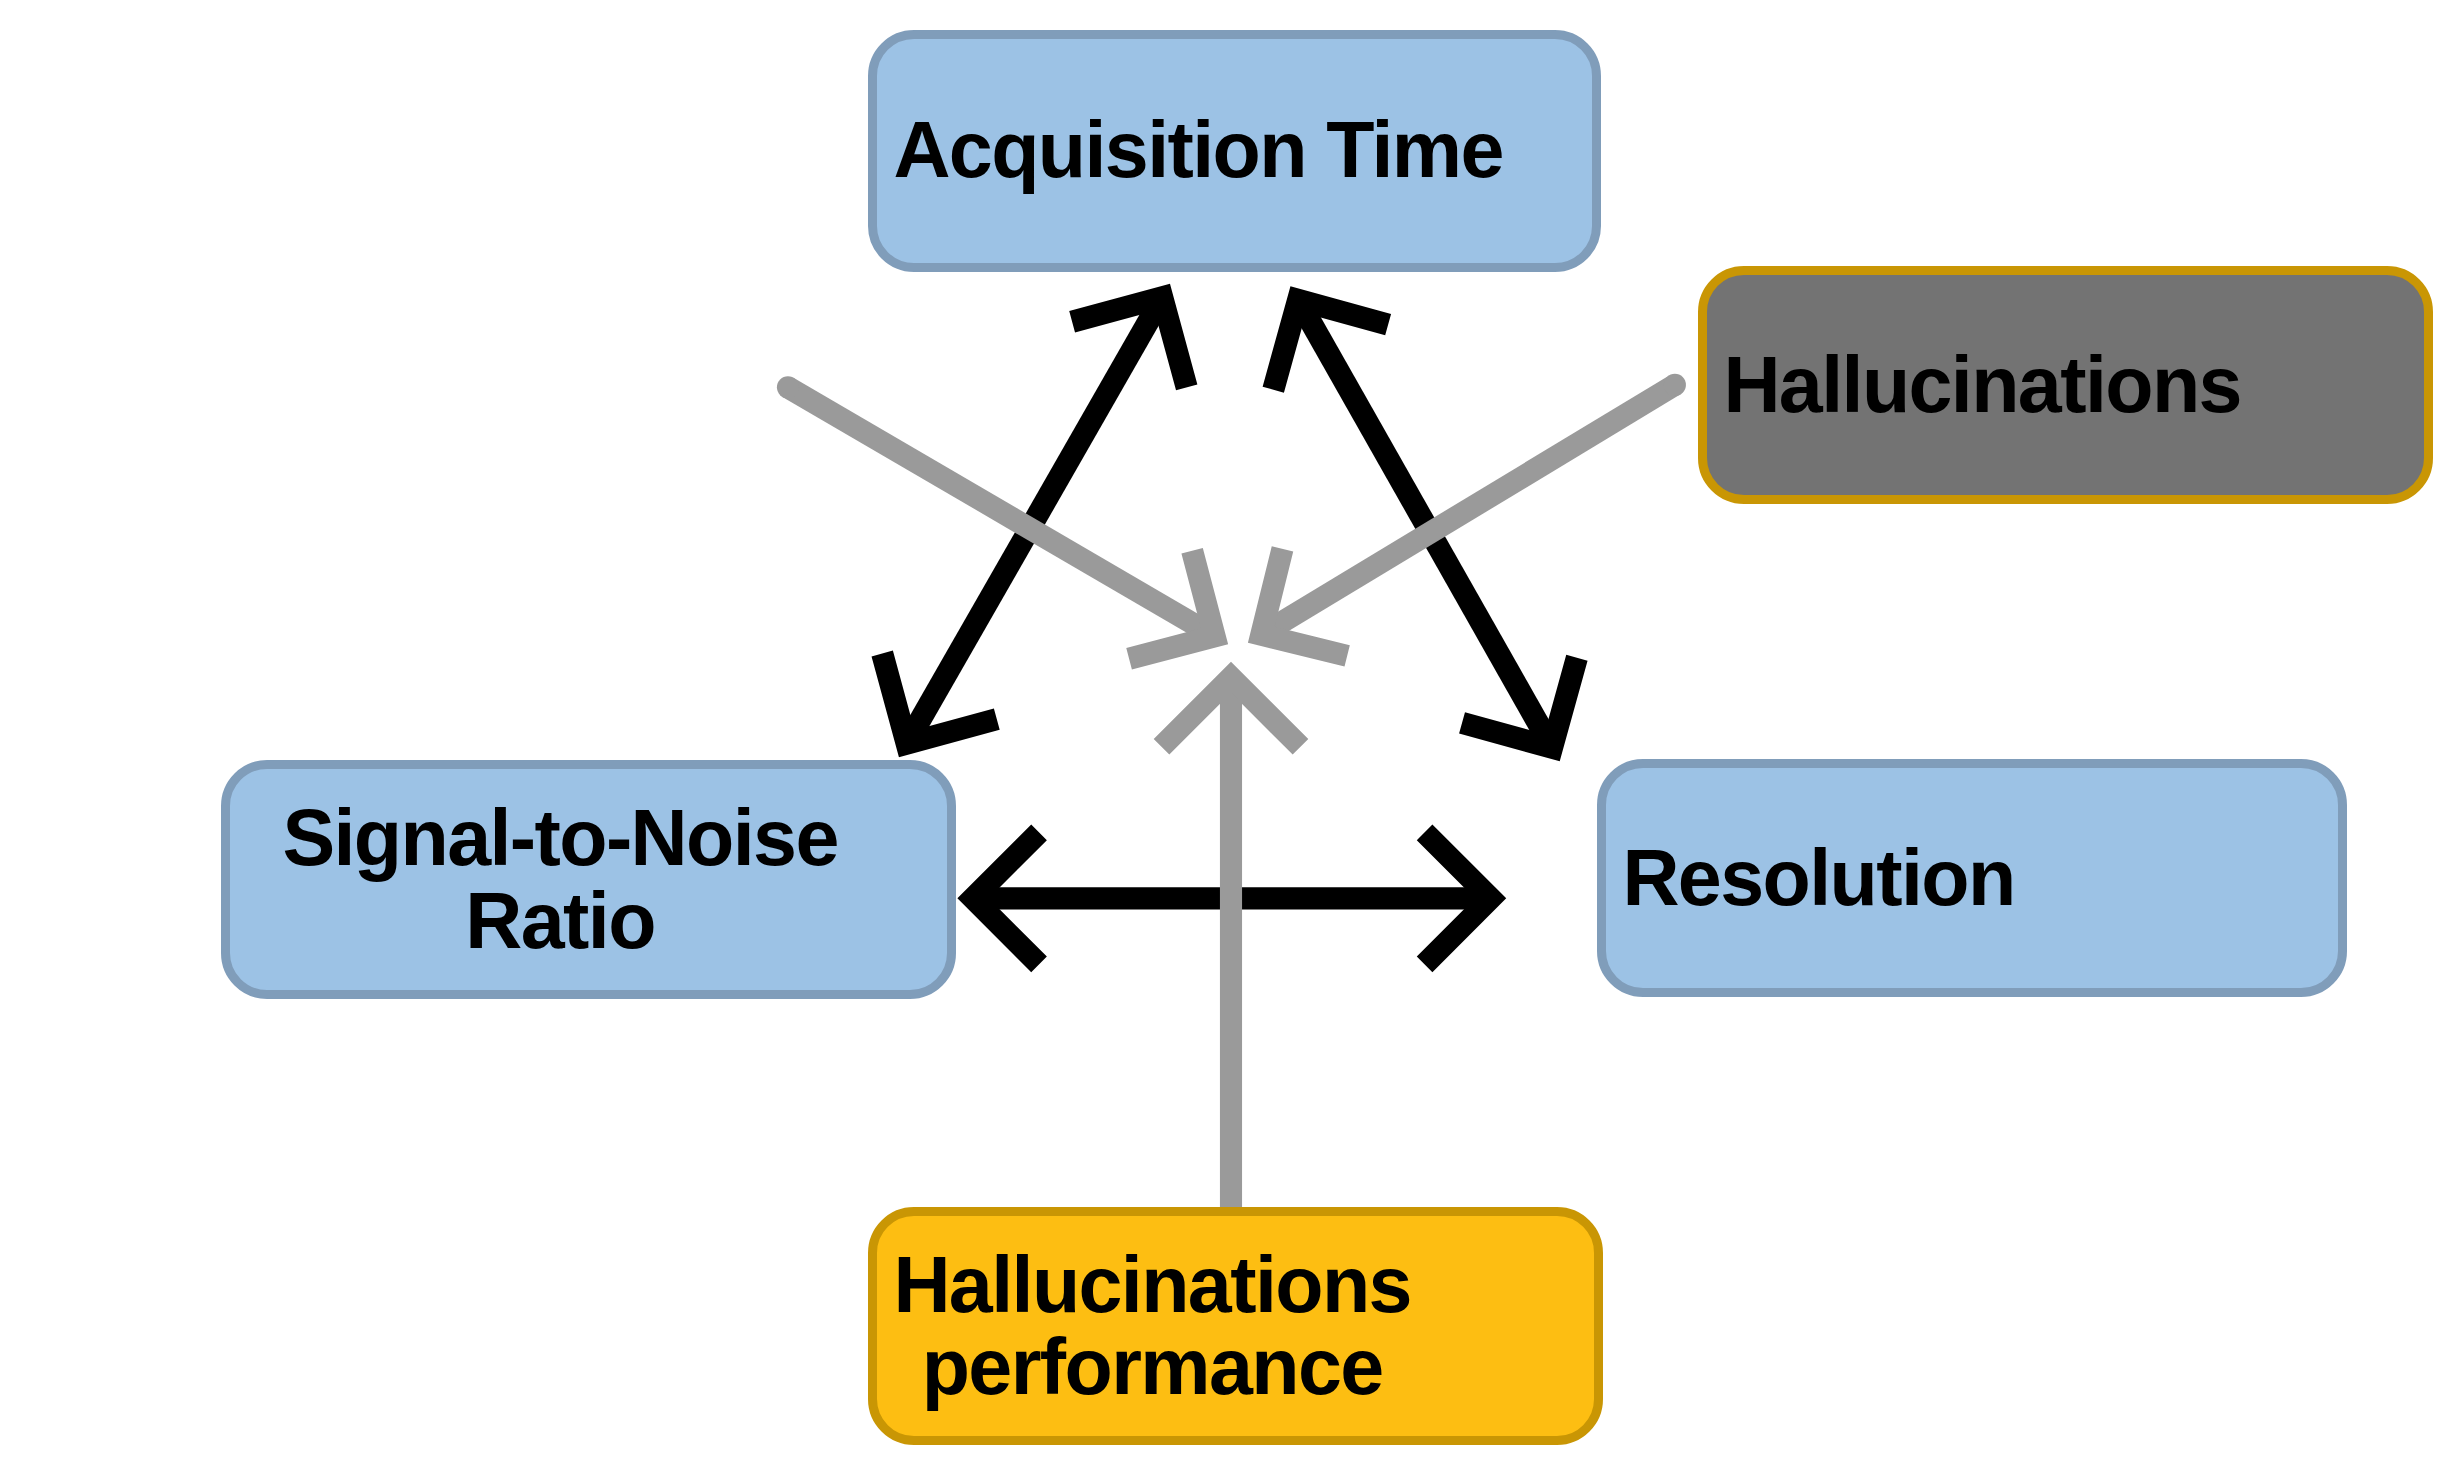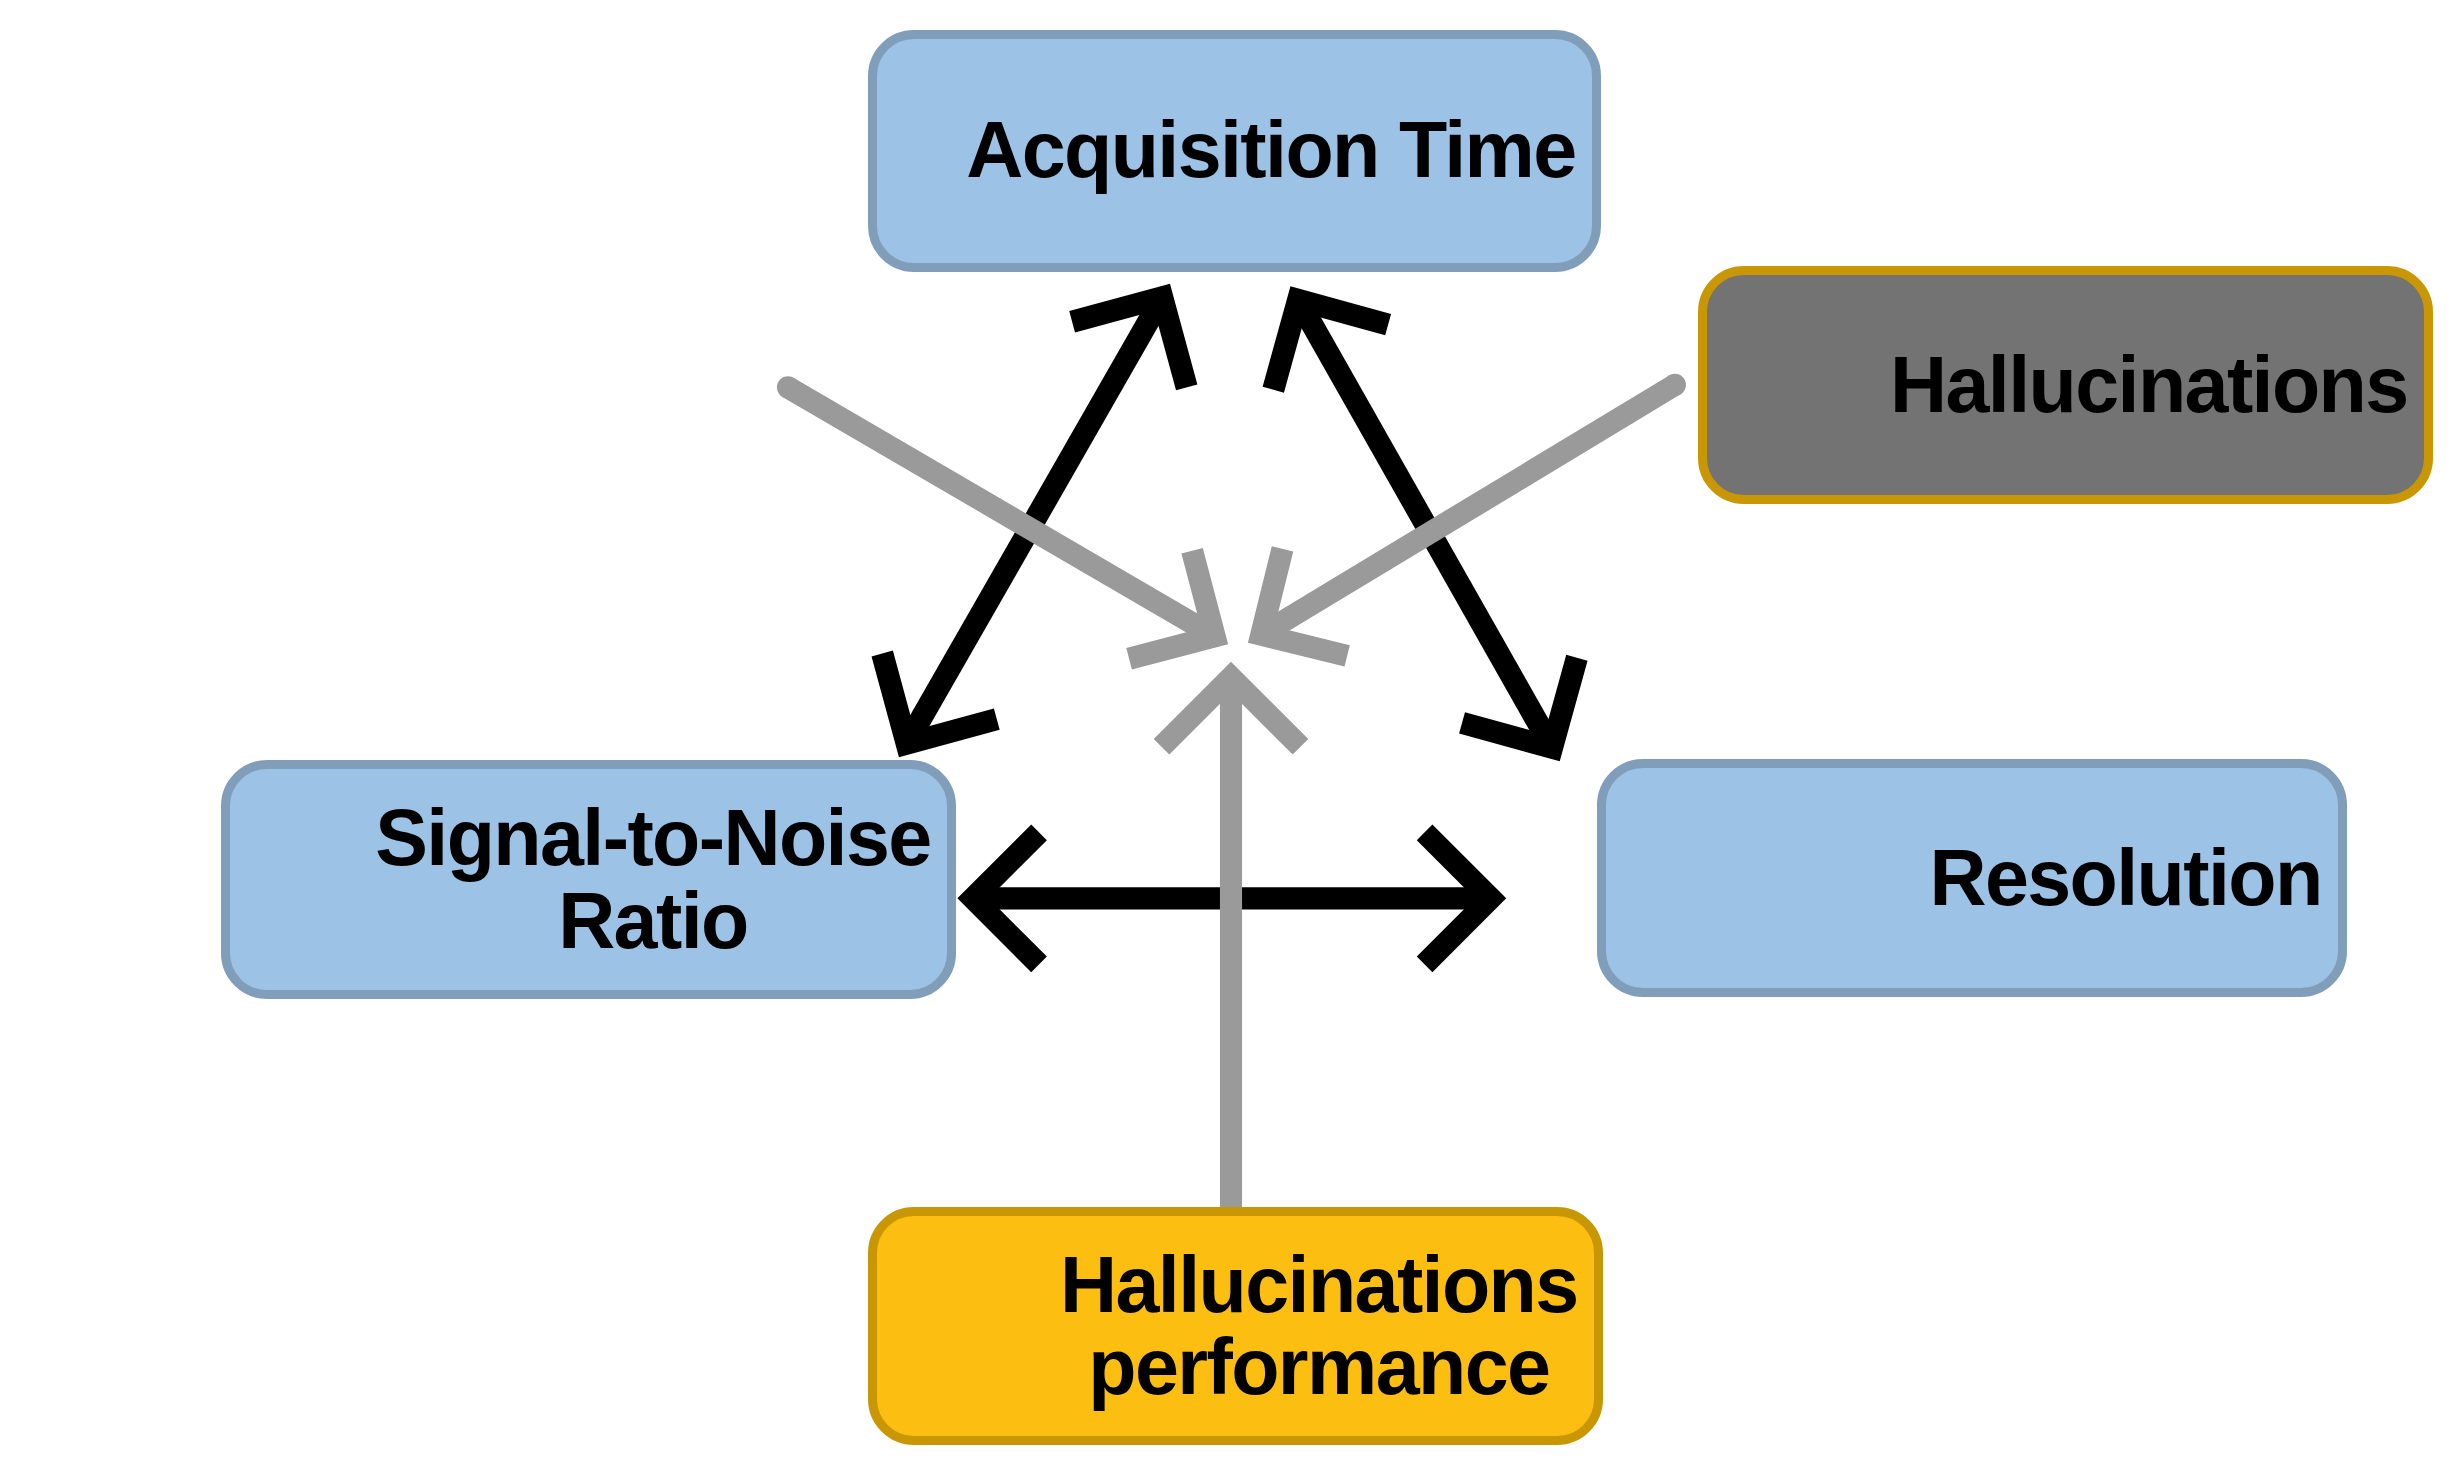--- a/index.html
+++ b/index.html
@@ -21,21 +21,21 @@
     width: 100%; height: 100%;
   }
   .node {
     position: absolute;
     box-sizing: border-box;
     border-style: solid;
     border-width: 9px;
     border-radius: 46px;
     display: flex;
     align-items: center;
-    justify-content: flex-end;
+    justify-content: flex-start;
     text-align: center;
   }
   .node .label {
     font-weight: bold;
     font-size: 79px;
     line-height: 1.04;
     letter-spacing: -1.6px;
     color: #000000;
     white-space: pre-line;
     padding: 0 16.4px;
@@ -80,21 +80,21 @@
 
   <div class="node" style="left: 868px; top: 29.5px; width: 733px; height: 242px; background: rgb(156, 194, 229); border-color: rgb(128, 157, 186);">
     <span class="label">Acquisition Time</span>
   </div>
 
 
   <div class="node" style="left: 1698px; top: 266px; width: 735px; height: 238px; background: #737373; border-color: rgb(201, 150, 4);">
     <span class="label">Hallucinations</span>
   </div>
 
-  <div class="node" style="left: 221px; top: 760px; width: 735px; height: 239px; background: rgb(156, 194, 229); border-color: rgb(128, 157, 186);">
+  <div class="node" style="left: 221px; top: 760px; width: 735px; height: 239px; background: rgb(156, 194, 229); border-color: rgb(128, 157, 186); padding-left: 36px;">
     <span class="label">Signal-to-Noise
 Ratio</span>
   </div>
 
   <div class="node" style="left: 1597px; top: 759px; width: 750px; height: 238px; background: rgb(156, 194, 229); border-color: rgb(128, 157, 186);">
     <span class="label">Resolution</span>
   </div>
 
   <div class="node" style="left: 868px; top: 1207px; width: 735px; height: 238px; background: rgb(253, 190, 18); border-color: rgb(201, 150, 4);">
     <span class="label">Hallucinations

